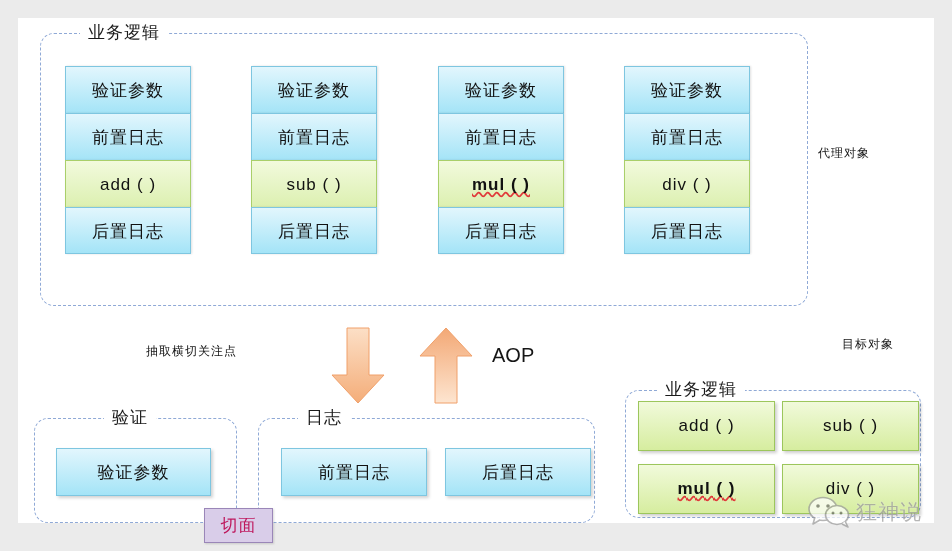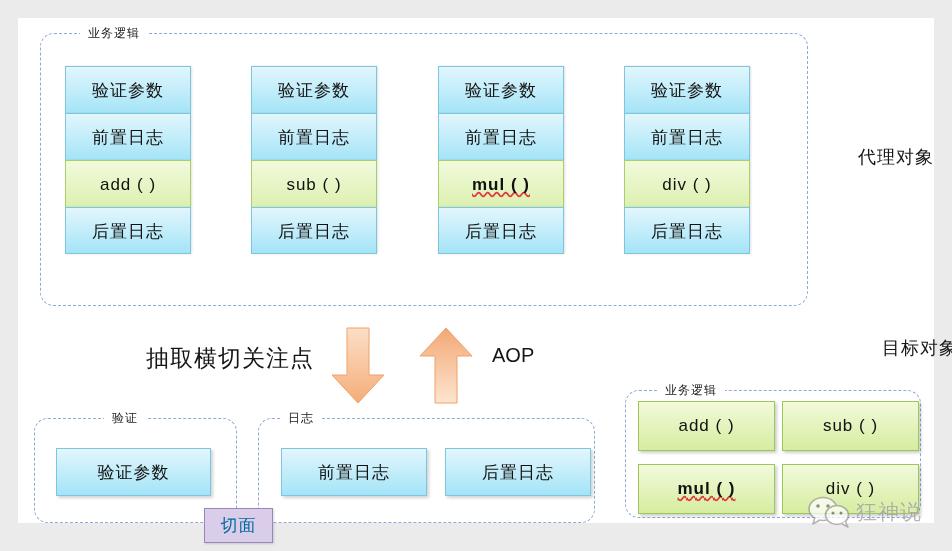--- a/index.html
+++ b/index.html
@@ -20,21 +20,21 @@
   .dashed-group {
     position: absolute;
     border: 1.5px dashed #8fa9d6;
     border-radius: 14px;
     background: transparent;
   }
   .group-label {
     position: absolute;
     background: #ffffff;
     padding: 0 8px;
-    font-size: 12px;
+    font-size: 17px;
     color: #1a1a1a;
     line-height: 20px;
     white-space: nowrap;
     letter-spacing: 1px;
   }
 
   
   .col { position: absolute; width: 126px; }
   .cell {
     height: 47px;
@@ -69,35 +69,35 @@
   }
   .pbox.green {
     border-color: #9cc65c;
     background: linear-gradient(to bottom, #f1fadb 0%, #d6ed9f 100%);
     box-shadow: 2px 2px 3px rgba(0,0,0,.20);
   }
 
   
   .ftext {
     position: absolute;
-    font-size: 23px;
+    font-size: 12px;
     color: #161616;
     white-space: nowrap;
     letter-spacing: 1px;
   }
-  .ftext.big { font-size: 18px; margin-left: 40px; }
+  .ftext.big { font-size: 12px; }
   .ftext.latin { letter-spacing: 0; }
 
   
   .chip {
     position: absolute;
     border: 1px solid #9a86b8;
     background: #d9cde9;
     font-size: 17px;
-    color: #0369a1;
+    color: #be185d;
     letter-spacing: 1px;
     display: flex; align-items: center; justify-content: center;
     box-shadow: 1px 1px 2px rgba(0,0,0,.15);
   }
 
   
   .arrow { position: absolute; }
 
   
   .wm {
@@ -173,21 +173,21 @@
     <path d="M30,2 L56,30 L41,30 L41,77 L19,77 L19,30 L4,30 Z" fill="url(#gup)" stroke="#f0a06a" stroke-width="1"></path>
   </svg>
 
   <div class="ftext latin" style="left:474px; top:326px; font-size:20px;">AOP</div>
 
   <div class="dashed-group" style="left:16px; top:400px; width:203px; height:105px;"></div>
   <div class="group-label" style="left:46px; top:390px;margin-left:40px;">验证</div>
   <div class="pbox" style="left:38px; top:430px; width:155px; height:48px;">验证参数</div>
 
   <div class="dashed-group" style="left:240px; top:400px; width:337px; height:105px;"></div>
-  <div class="group-label" style="left:262px; top:390px;">日志</div>
+  <div class="group-label" style="left:280px; top:390px;">日志</div>
   <div class="pbox" style="left:263px; top:430px; width:146px; height:48px;">前置日志</div>
   <div class="pbox" style="left:427px; top:430px; width:146px; height:48px;">后置日志</div>
 
   <div class="chip" style="left:186px; top:490px; width:69px; height:35px;">切面</div>
 
   <div class="ftext big" style="left:824px; top:318px;">目标对象</div>
 
   <div class="dashed-group" style="left:607px; top:372px; width:296px; height:128px;"></div>
   <div class="group-label" style="left:639px; top:362px;">业务逻辑</div>
 

